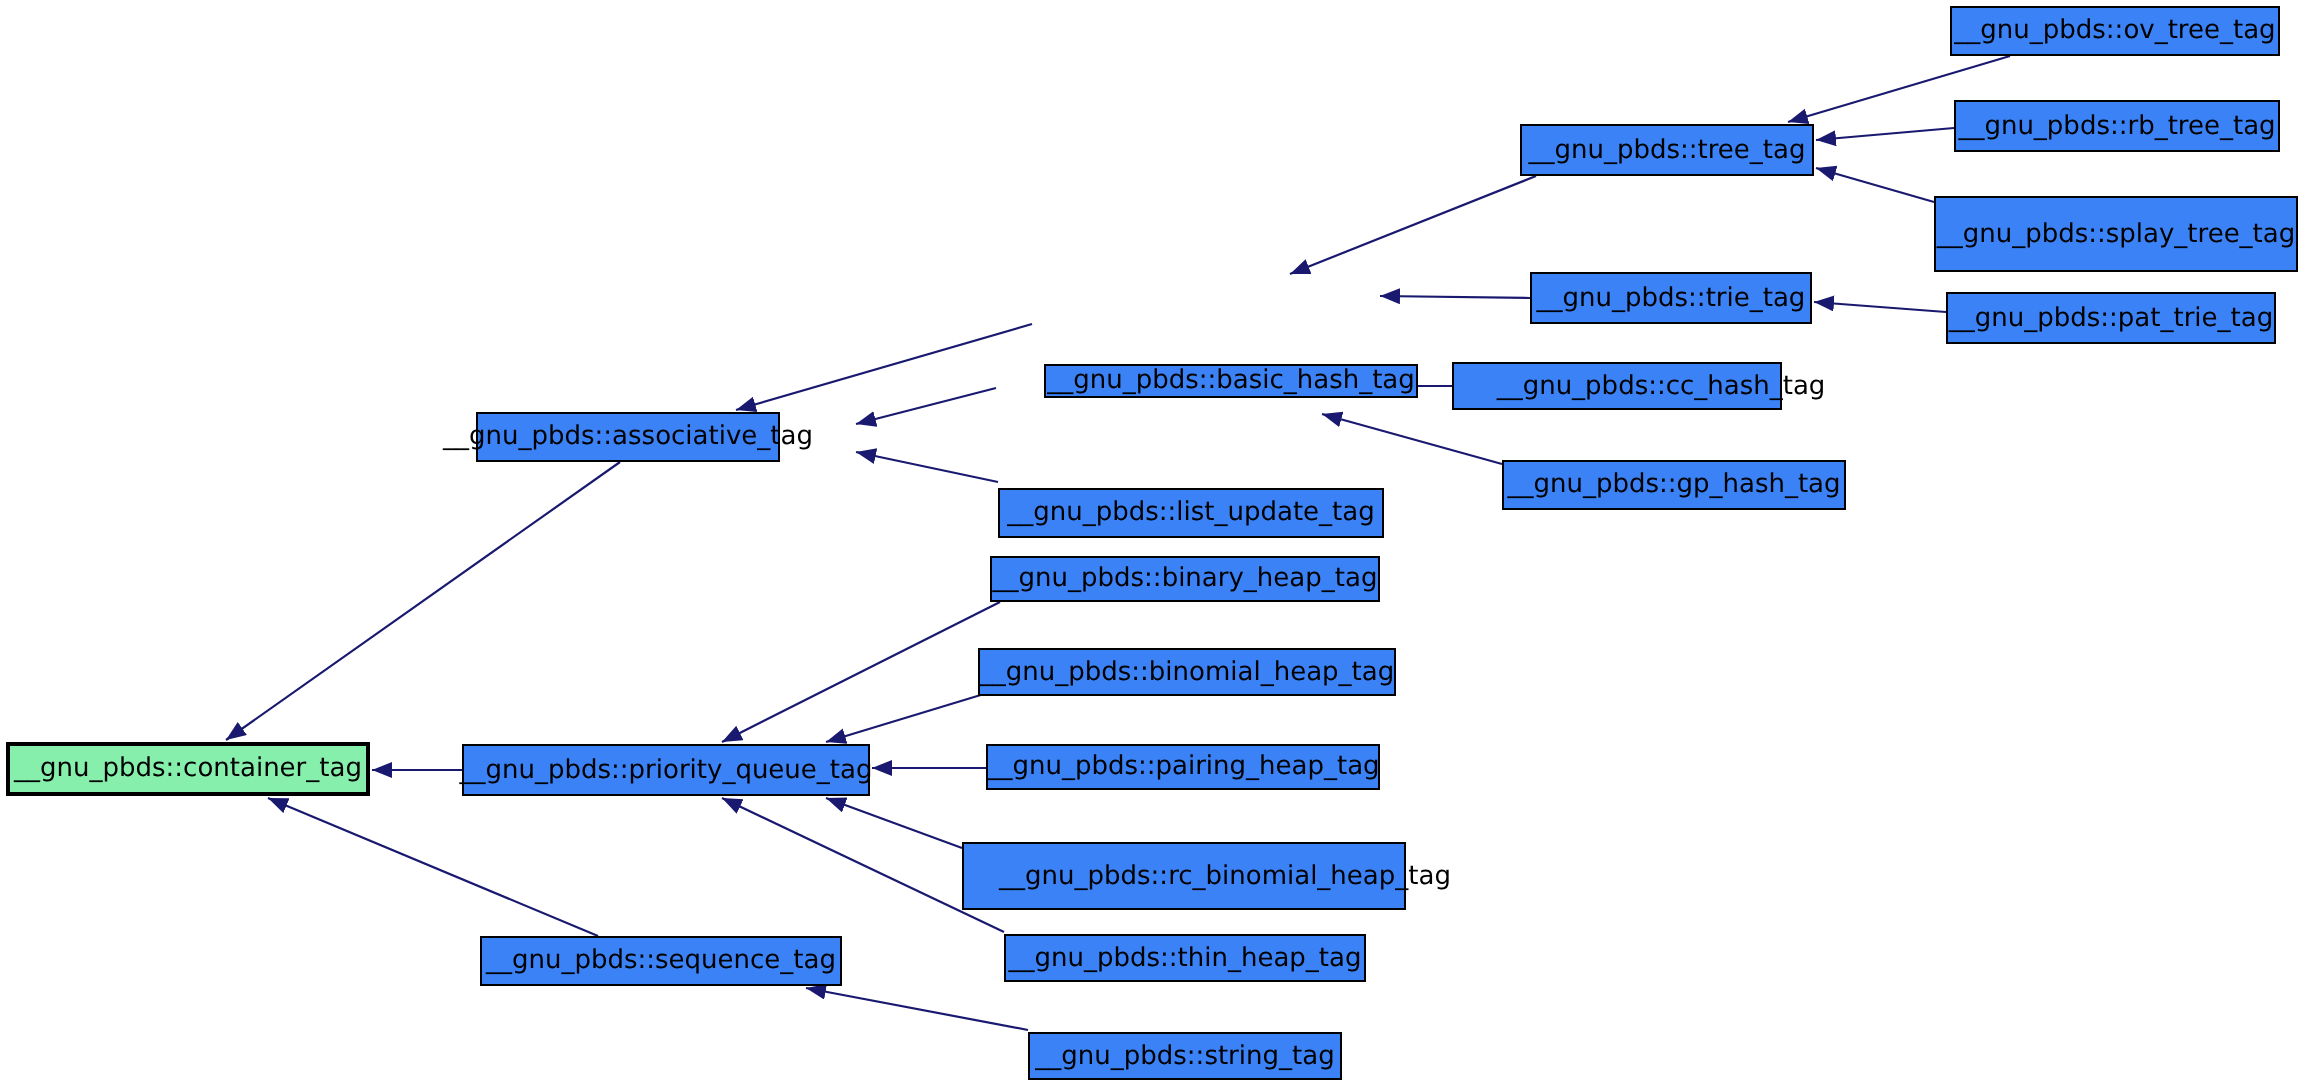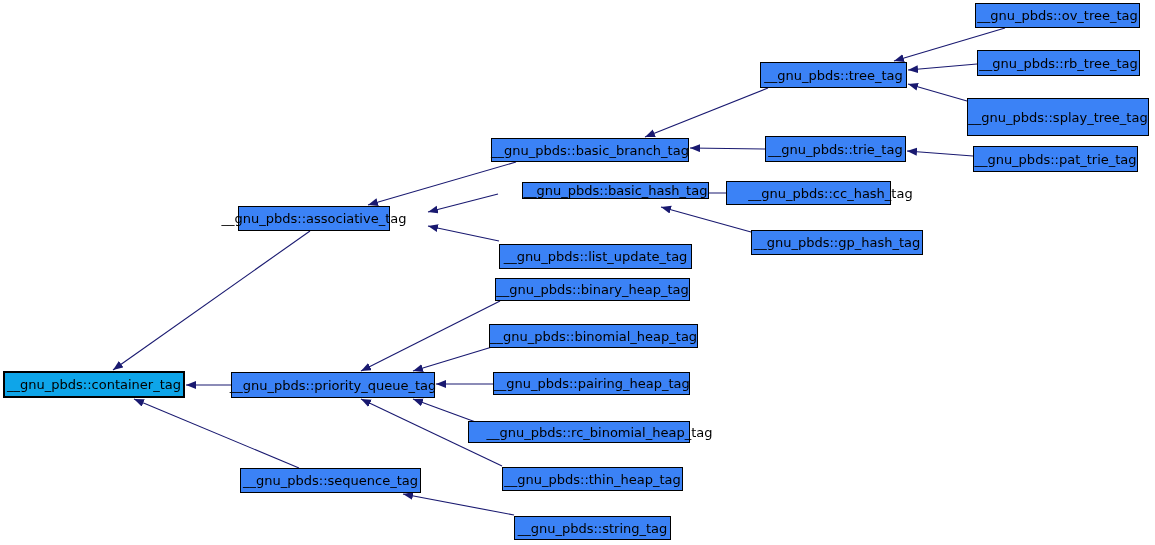--- a/index.html
+++ b/index.html
@@ -25,21 +25,21 @@
     border: 1px solid #000000;
     color: #000000;
     font-size: 13px;
     white-space: nowrap;
     display: flex;
     align-items: center;
     justify-content: center;
     cursor: pointer;
   }
   .node.highlight {
-    background: #0ea5e9;
+    background: #86efac;
     border-width: 2px;
   }
   .edge-line { stroke-width: 1.1; fill: none; }
 </style>
 </head>
 <body>
 
 <div class="canvas">
   <svg class="edge-layer" width="1155" height="545" viewBox="0 0 1155 545" xmlns="http://www.w3.org/2000/svg">
     <defs>
@@ -68,27 +68,26 @@
         <line x1="481" y1="424" x2="413" y2="399" class="edge-line" stroke="#191970" marker-end="url(#arrow)"></line>
         <line x1="502" y1="466" x2="361" y2="399" class="edge-line" stroke="#191970" marker-end="url(#arrow)"></line>
         <line x1="514" y1="515" x2="403" y2="494" class="edge-line" stroke="#191970" marker-end="url(#arrow)"></line>
       </g>
   </svg>
   <div class="node-layer">
       <div class="node highlight" style="left: 3px; top: 371px; width: 182px; height: 27px;">__gnu_pbds::container_tag</div>
       <div class="node" style="left: 238px; top: 206px; width: 152px; height: 25px;">__gnu_pbds::associative_tag</div>
       <div class="node" style="left: 231px; top: 372px; width: 204px; height: 26px; text-align: center;">__gnu_pbds::priority_queue_tag</div>
       <div class="node" style="left: 240px; top: 468px; width: 181px; height: 25px;">__gnu_pbds::sequence_tag</div>
-      <div class="node" style="left: 491px; top: 138px; width: 198px; height: 24px;">__gnu_pbds::basic_branch_tag</div>
       <div class="node" style="left: 498px; top: 182px; width: 187px; height: 17px; margin-left: 24px;">__gnu_pbds::basic_hash_tag</div>
       <div class="node" style="left: 499px; top: 244px; width: 193px; height: 25px;">__gnu_pbds::list_update_tag</div>
       <div class="node" style="left: 495px; top: 278px; width: 195px; height: 23px;">__gnu_pbds::binary_heap_tag</div>
       <div class="node" style="left: 489px; top: 324px; width: 209px; height: 24px;">__gnu_pbds::binomial_heap_tag</div>
       <div class="node" style="left: 493px; top: 372px; width: 197px; height: 23px;">__gnu_pbds::pairing_heap_tag</div>
-      <div class="node" style="left: 468px; top: 421px; width: 222px; height: 22px; padding-left: 41px;">__gnu_pbds::rc_binomial_heap_tag</div>
+      <div class="node" style="left: 481px; top: 421px; width: 222px; height: 34px; padding-left: 41px;">__gnu_pbds::rc_binomial_heap_tag</div>
       <div class="node" style="left: 502px; top: 467px; width: 181px; height: 24px;">__gnu_pbds::thin_heap_tag</div>
       <div class="node" style="left: 514px; top: 516px; width: 157px; height: 24px;">__gnu_pbds::string_tag</div>
       <div class="node" style="left: 760px; top: 62px; width: 147px; height: 26px;">__gnu_pbds::tree_tag</div>
       <div class="node" style="left: 765px; top: 136px; width: 141px; height: 26px;">__gnu_pbds::trie_tag</div>
       <div class="node" style="left: 975px; top: 3px; width: 165px; height: 25px;">__gnu_pbds::ov_tree_tag</div>
       <div class="node" style="left: 977px; top: 50px; width: 163px; height: 26px;">__gnu_pbds::rb_tree_tag</div>
       <div class="node" style="left: 967px; top: 98px; width: 182px; height: 38px;">__gnu_pbds::splay_tree_tag</div>
       <div class="node" style="left: 973px; top: 146px; width: 165px; height: 26px;">__gnu_pbds::pat_trie_tag</div>
       <div class="node" style="left: 726px; top: 181px; width: 165px; height: 24px; padding-left: 44px;">__gnu_pbds::cc_hash_tag</div>
       <div class="node" style="left: 751px; top: 230px; width: 172px; height: 25px;">__gnu_pbds::gp_hash_tag</div>

